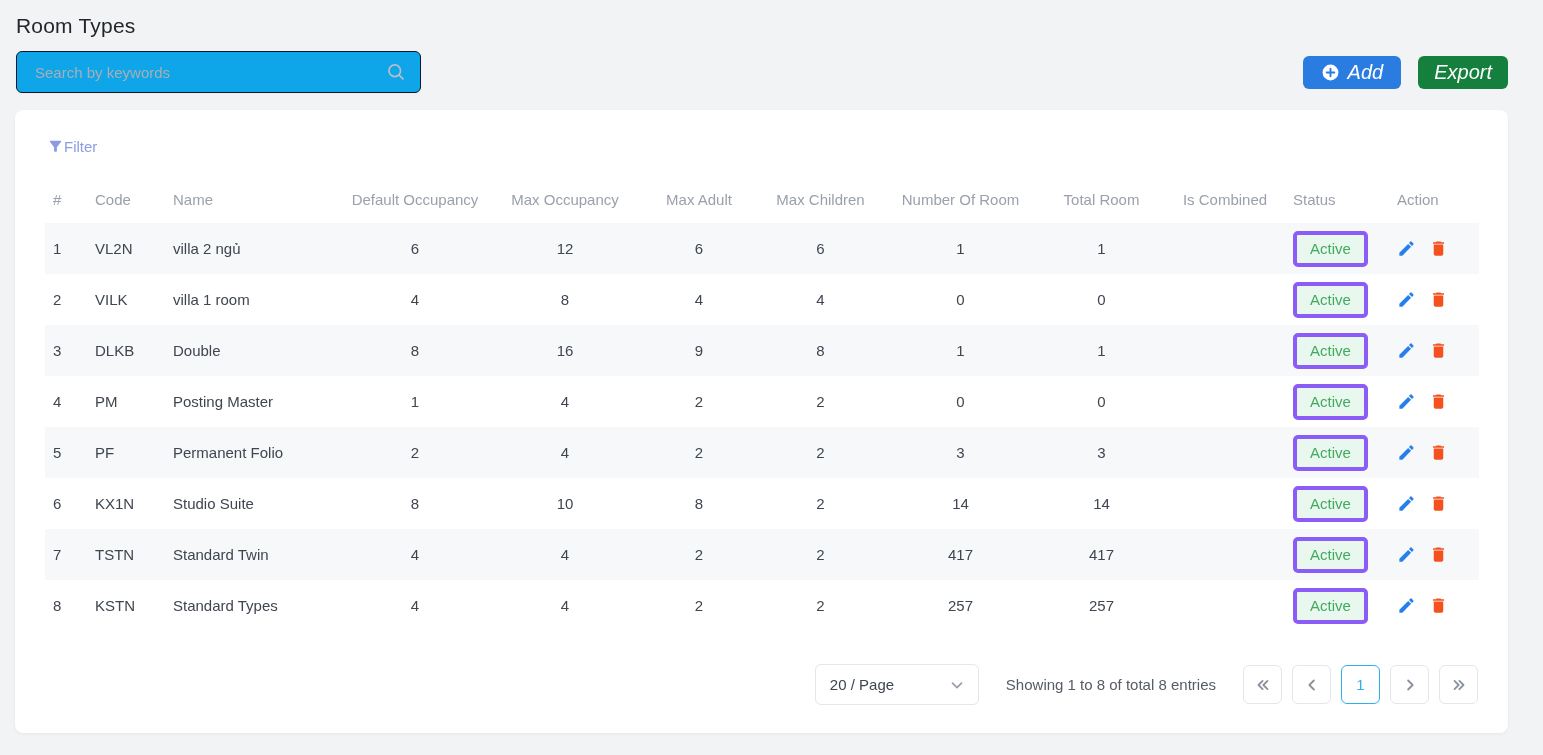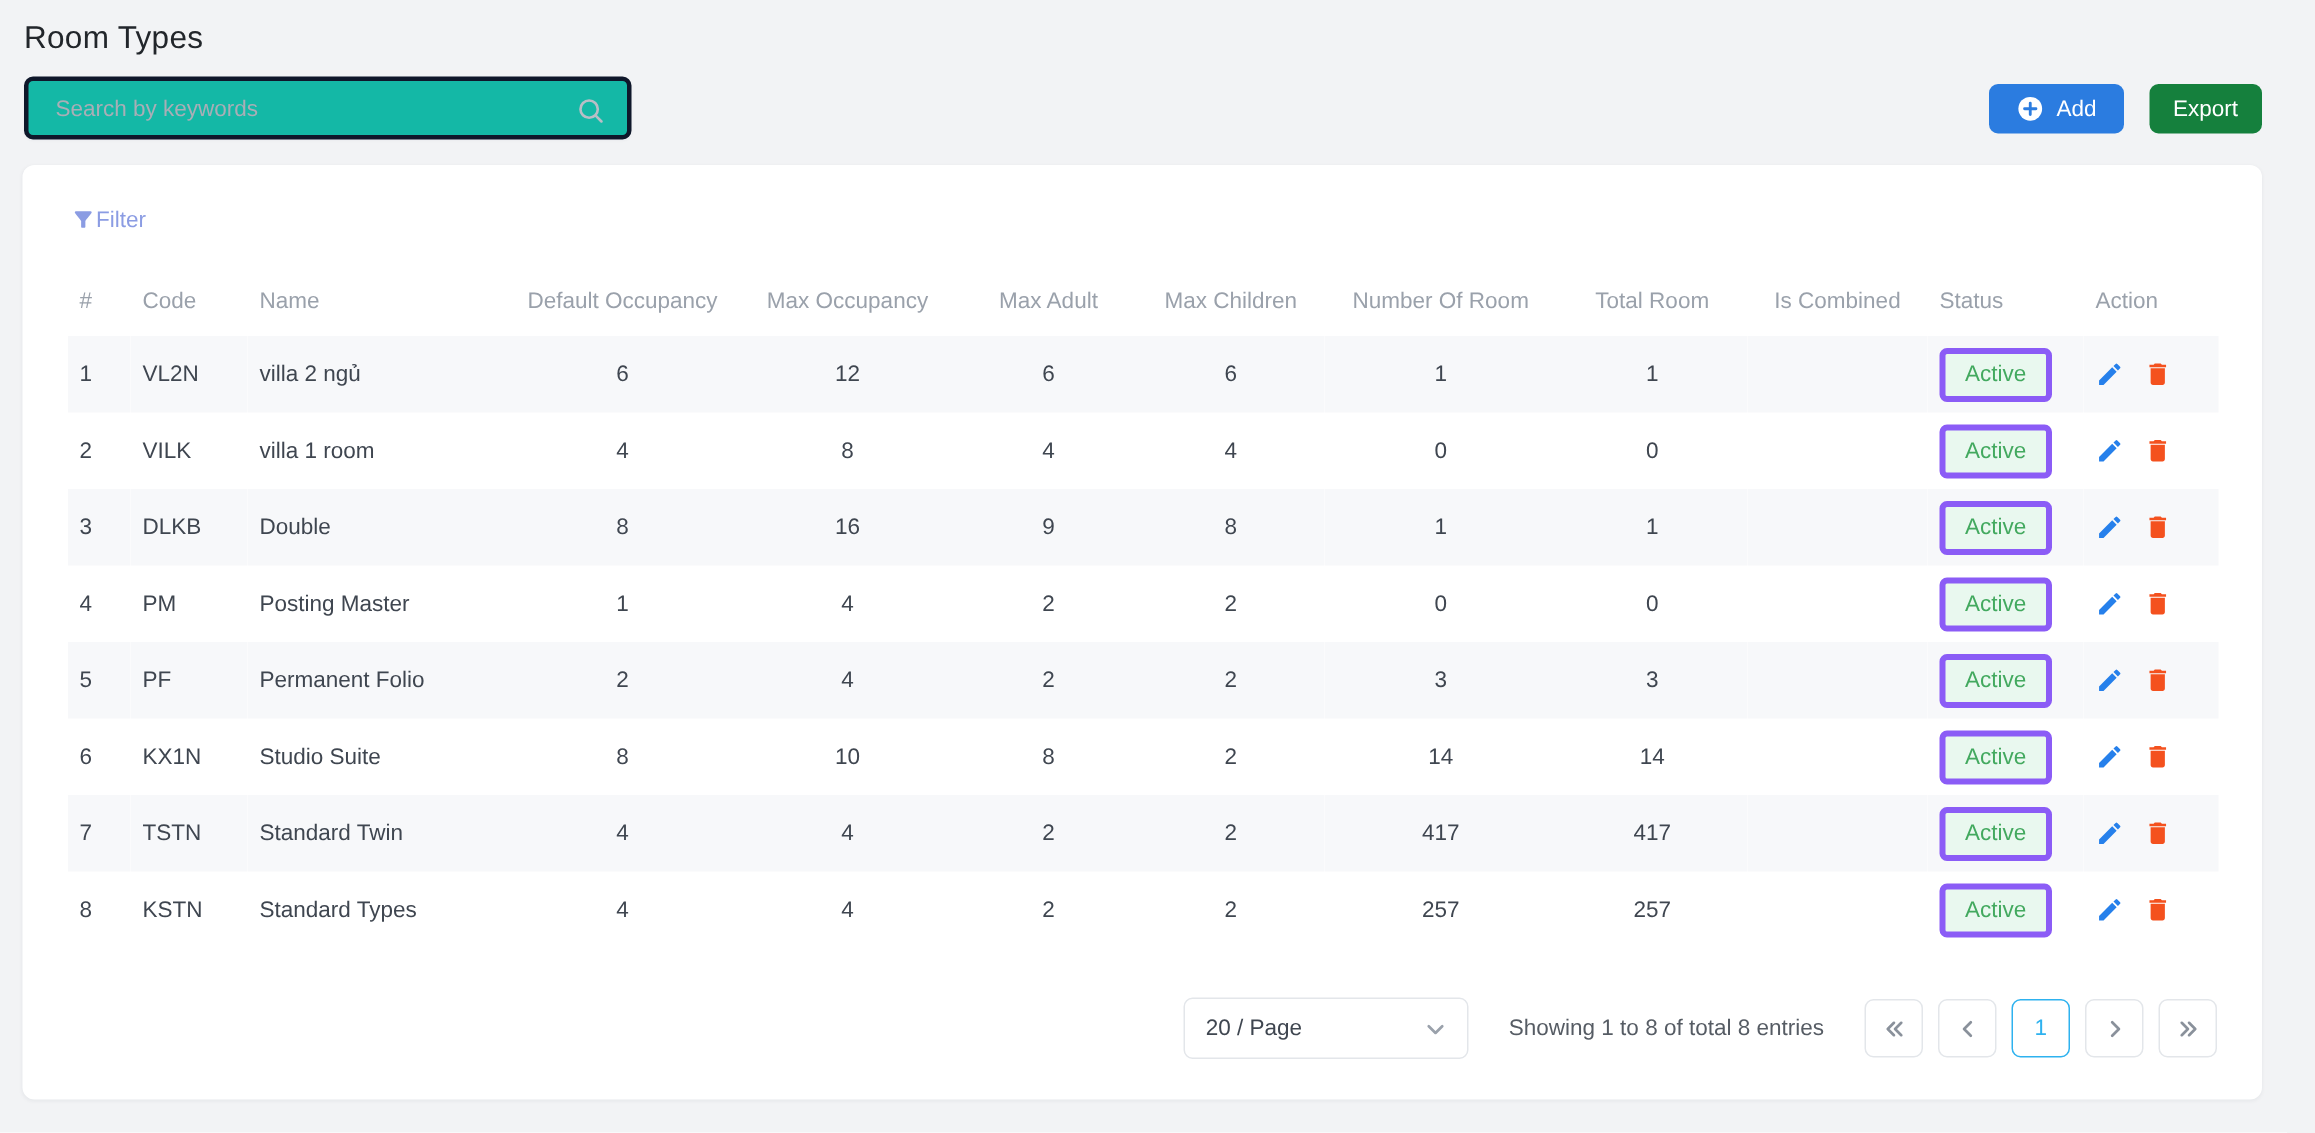--- a/index.html
+++ b/index.html
@@ -10,36 +10,37 @@
     font-family:"Liberation Sans", sans-serif;
     color:#3f4650;
   }
 
   
   .topbar { padding:14px 35px 0 16px; }
   .page-title { font-size:21px; font-weight:400; color:#22262b; letter-spacing:.2px; }
   .controls { display:flex; justify-content:space-between; align-items:center; margin-top:13px; }
   .search-wrap {
     position:relative; width:405px; height:42px;
-    background:#14b8a6; border:3px solid #0f172a; border-radius:6px;
+    background:#0ea5e9; border:1px solid #0f172a; border-radius:6px;
     box-shadow:0 1px 2px rgba(25,35,55,.03);
   }
   .search-wrap input {
     width:100%; height:100%; border:none; outline:none; background:transparent;
     padding:0 46px 0 18px; font-size:15px; color:#3f4650;
     font-family:"Liberation Sans", sans-serif;
   }
   .search-wrap input::placeholder { color:#a9aeb6; }
   .search-icon { position:absolute; right:13px; top:10px; pointer-events:none; }
 
   .btns { display:flex; gap:17px; }
   .btn {
-    height:33px; border:none; border-radius:6px; font-size:15px; color:#fff;
+    height:33px; border:none; border-radius:6px; font-size:20px; color:#fff;
     display:inline-flex; align-items:center; gap:8px; cursor:pointer;
     font-family:"Liberation Sans", sans-serif;
+    font-style:italic;
   }
   .btn-add { background:#2b7ce0; padding:0 18px; }
   .btn-export { background:#15803d; padding:0 16px; }
 
   
   .card {
     margin:17px 35px 0 15px; height:623px;
     background:#fff; border-radius:8px;
     box-shadow:0 1px 3px rgba(20,30,50,.06);
     padding:26px 30px 20px;
@@ -66,21 +67,21 @@
   .badge {
     display:inline-block; border:4px solid #8b5cf6; background:#e9f8ef;
     color:#43a95f; border-radius:5px; padding:5px 13px; font-size:15px; line-height:18px;
   }
   .actions { display:flex; gap:13px; align-items:center; }
   .icon-btn { display:inline-flex; cursor:pointer; background:none; border:none; padding:0; }
 
   
   .pagination { display:flex; align-items:center; justify-content:flex-end; gap:27px; margin-top:33px; }
   .page-size {
-    width:190px; height:41px; border:1px solid #e3e6ea; border-radius:6px; background:#fff;
+    width:164px; height:41px; border:1px solid #e3e6ea; border-radius:6px; background:#fff;
     display:flex; align-items:center; justify-content:space-between;
     padding:0 12px 0 14px; font-size:15px; color:#3f4650; cursor:pointer;
   }
   .summary { font-size:15px; color:#565c64; margin-right:0; }
   .pager { display:flex; gap:10px; }
   .page-btn {
     width:39px; height:39px; border:1px solid #e3e6ea; border-radius:6px; background:#fff;
     display:flex; align-items:center; justify-content:center; cursor:pointer;
     color:#8a919b; font-size:15px; padding:0;
   }

